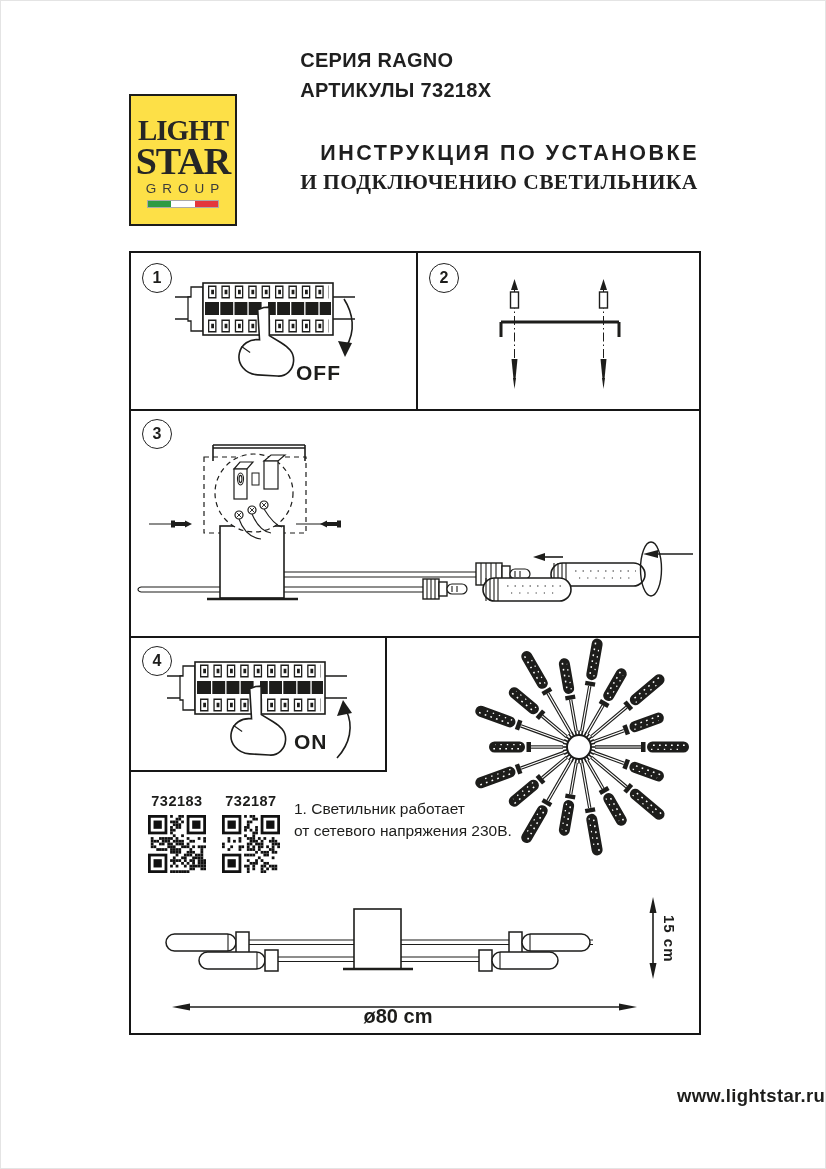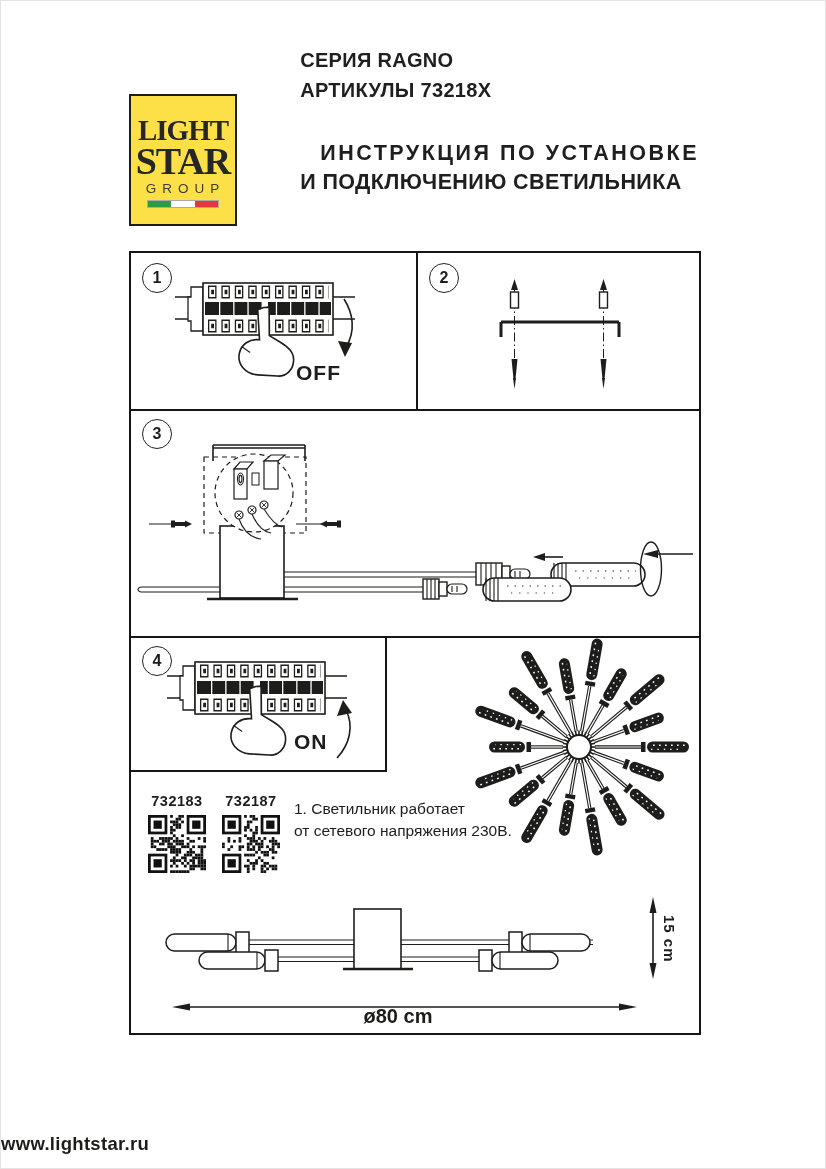--- a/index.html
+++ b/index.html
@@ -18,42 +18,42 @@
   .logo-light { font-family:"Liberation Serif", serif; font-weight:bold; font-size:29px; letter-spacing:-1px; line-height:27px; margin-top:21px; color:#262626; }
   .logo-star  { font-family:"Liberation Serif", serif; font-weight:bold; font-size:38px; letter-spacing:-1px; line-height:34px; color:#262626; }
   .logo-group { font-size:13.5px; letter-spacing:6px; margin-top:3px; margin-left:5px; color:#3c3c3b; }
   .logo-flag  { width:72px; height:8px; margin:4px auto 0 auto; border:1px solid #aaa; display:flex; }
   .logo-flag span { flex:1; height:100%; display:block; }
   
   .titles { position:absolute; top:44px; right:126px; text-align:left; font-weight:bold; color:#1f1f1f; }
   .titles .t1 { font-size:20px; line-height:30px; letter-spacing:0.3px; }
   .titles .inst { margin-top:34px; font-size:21.5px; line-height:29px; }
   .titles .inst .l1 { letter-spacing:2.5px;margin-left:20px; }
-  .titles .inst .l2 { letter-spacing:0.4px; }
+  .titles .inst .l2 { letter-spacing:0.4px;font-family:Liberation Serif, serif; }
   
   .main-box { position:absolute; left:128px; top:250px; width:572px; height:784px; border:2px solid #161616; background:#fff; }
   .divider { position:absolute; background:#161616; }
   #div-h1 { left:0; right:0; top:156px; height:2px; }
   #div-v1 { left:285px; top:0; width:2px; height:156px; }
   #div-h2 { left:0; right:0; top:383px; height:2px; }
   #panel4-box { position:absolute; left:0; top:383px; width:256px; height:136px; border-right:2px solid #161616; border-bottom:2px solid #161616; }
   .panel-svg { position:absolute; }
   .step-circle {
     position:absolute; width:30px; height:30px; border:1.6px solid #222; border-radius:50%;
     font-weight:bold; font-size:16px; text-align:center; line-height:27px; background:#fff; z-index:3;
   }
   .switch-label { position:absolute; font-weight:bold; font-size:21px; letter-spacing:1px; z-index:3; }
   
   .qr-label { position:absolute; width:58px; text-align:center; font-weight:bold; font-size:14.5px; letter-spacing:0.5px; }
   .qr-code { position:absolute; width:58px; height:58px; }
   .notes { position:absolute; left:163px; top:545px; font-size:15.5px; line-height:21.5px; color:#1d1d1b; }
   
   .dim-height { position:absolute; left:530px; top:662px; height:100px; writing-mode:vertical-rl; font-weight:bold; font-size:15px; letter-spacing:1px; }
   .dim-diameter { position:absolute; left:217px; top:752px; width:100px; text-align:center; font-weight:bold; font-size:20px; }
-  .footer { position:absolute; left:0; top:1132px; width:100%; text-align:left; font-weight:bold; font-size:18.5px; letter-spacing:0.3px; }
+  .footer { position:absolute; left:0; top:1084px; width:100%; text-align:right; font-weight:bold; font-size:18.5px; letter-spacing:0.3px; }
   svg .ln { fill:none; stroke:#1d1d1b; stroke-width:1.6; }
   svg .ln2 { fill:none; stroke:#1d1d1b; stroke-width:2.4; }
   svg .thin { fill:none; stroke:#1d1d1b; stroke-width:1.1; }
   svg .dash { fill:none; stroke:#1d1d1b; stroke-width:1.2; stroke-dasharray:5 4; }
   svg .wh { fill:#fff; stroke:#1d1d1b; }
 </style>
 </head>
 <body>
 
 <div class="page">

